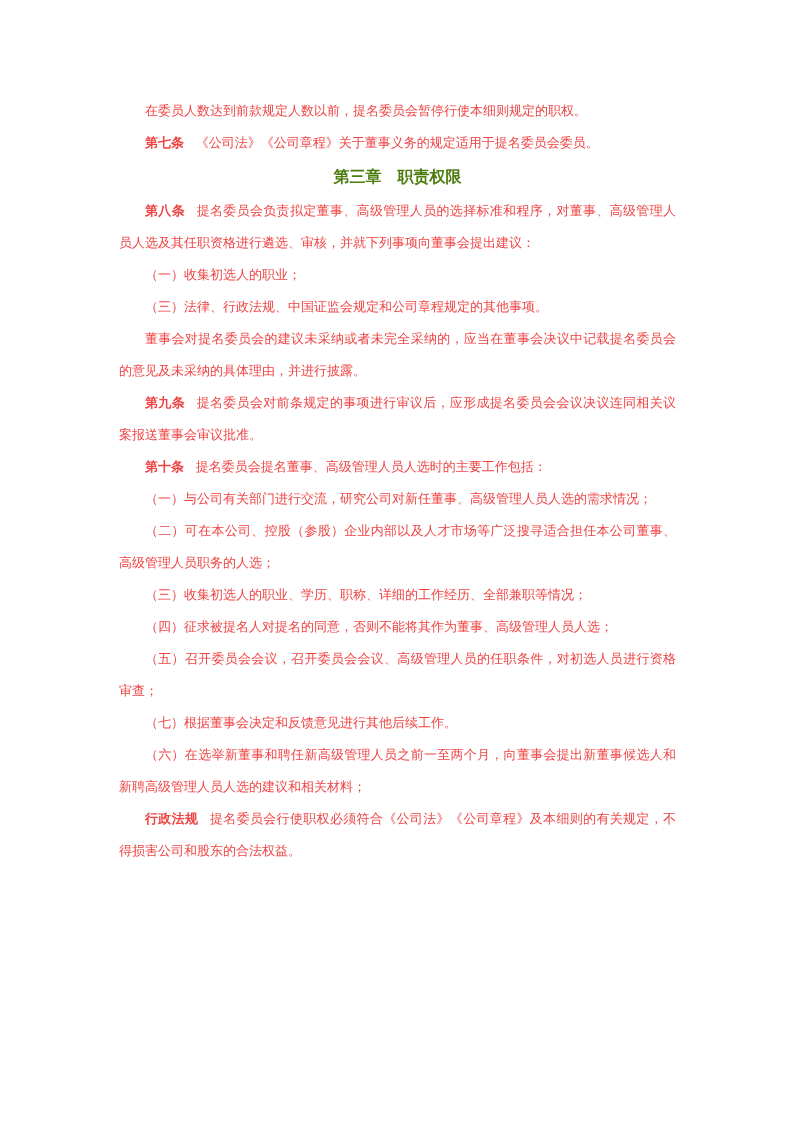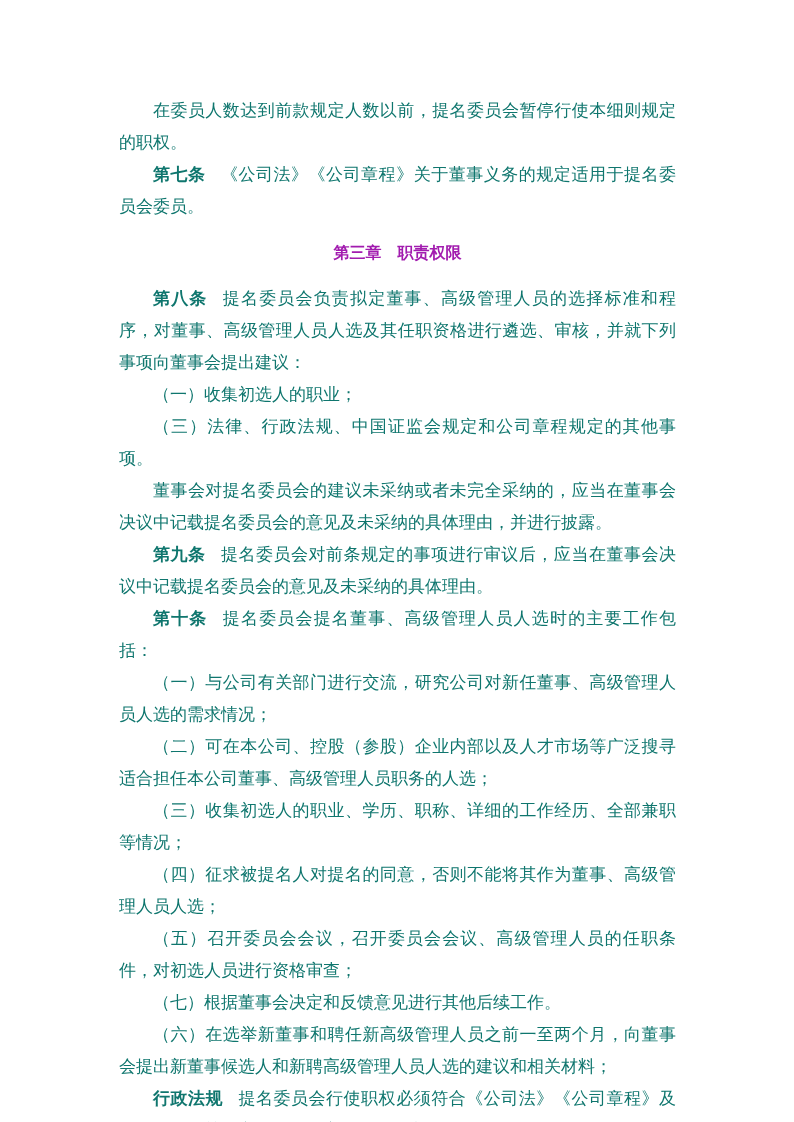--- a/index.html
+++ b/index.html
@@ -18,54 +18,54 @@
   }
   .content {
     position: absolute;
     left: 119px;
     top: 95px;
     width: 557px;
   }
   p.body-para {
     margin: 0;
     padding: 0;
-    font-size: 17px;
+    font-size: 13px;
     line-height: 32px;
     text-align: justify;
     text-indent: 2em;
-    color: #0f766e;
+    color: #ef4444;
   }
   p.chapter-heading {
-    margin: 14px 0;
+    margin: 2px 0;
     padding: 0;
     font-size: 16px;
     line-height: 32px;
     font-weight: bold;
     text-align: center;
     text-indent: 0;
-    color: #a21caf;
+    color: #4d7c0f;
   }
   .article-label {
     font-weight: bold;
     margin-right: 0.9em;
   }
 </style>
 </head>
 <body>
 
 <div class="page">
   <div class="content" id="doc-content">
       <p class="body-para"><span>在委员人数达到前款规定人数以前，提名委员会暂停行使本细则规定的职权。</span></p>
       <p class="body-para"><span class="article-label">第七条</span><span>《公司法》《公司章程》关于董事义务的规定适用于提名委员会委员。</span></p>
       <p class="chapter-heading"><span>第三章　职责权限</span></p>
       <p class="body-para"><span class="article-label">第八条</span><span>提名委员会负责拟定董事、高级管理人员的选择标准和程序，对董事、高级管理人员人选及其任职资格进行遴选、审核，并就下列事项向董事会提出建议：</span></p>
       <p class="body-para"><span>（一）收集初选人的职业；</span></p>
       <p class="body-para"><span>（三）法律、行政法规、中国证监会规定和公司章程规定的其他事项。</span></p>
       <p class="body-para"><span>董事会对提名委员会的建议未采纳或者未完全采纳的，应当在董事会决议中记载提名委员会的意见及未采纳的具体理由，并进行披露。</span></p>
-      <p class="body-para"><span class="article-label">第九条</span><span>提名委员会对前条规定的事项进行审议后，应当在董事会决议中记载提名委员会的意见及未采纳的具体理由。</span></p>
+      <p class="body-para"><span class="article-label">第九条</span><span>提名委员会对前条规定的事项进行审议后，应形成提名委员会会议决议连同相关议案报送董事会审议批准。</span></p>
       <p class="body-para"><span class="article-label">第十条</span><span>提名委员会提名董事、高级管理人员人选时的主要工作包括：</span></p>
       <p class="body-para"><span>（一）与公司有关部门进行交流，研究公司对新任董事、高级管理人员人选的需求情况；</span></p>
       <p class="body-para"><span>（二）可在本公司、控股（参股）企业内部以及人才市场等广泛搜寻适合担任本公司董事、高级管理人员职务的人选；</span></p>
       <p class="body-para"><span>（三）收集初选人的职业、学历、职称、详细的工作经历、全部兼职等情况；</span></p>
       <p class="body-para"><span>（四）征求被提名人对提名的同意，否则不能将其作为董事、高级管理人员人选；</span></p>
       <p class="body-para"><span>（五）召开委员会会议，召开委员会会议、高级管理人员的任职条件，对初选人员进行资格审查；</span></p>
       <p class="body-para"><span>（七）根据董事会决定和反馈意见进行其他后续工作。</span></p>
       <p class="body-para"><span>（六）在选举新董事和聘任新高级管理人员之前一至两个月，向董事会提出新董事候选人和新聘高级管理人员人选的建议和相关材料；</span></p>
       <p class="body-para"><span class="article-label">行政法规</span><span>提名委员会行使职权必须符合《公司法》《公司章程》及本细则的有关规定，不得损害公司和股东的合法权益。</span></p>
     </div>

